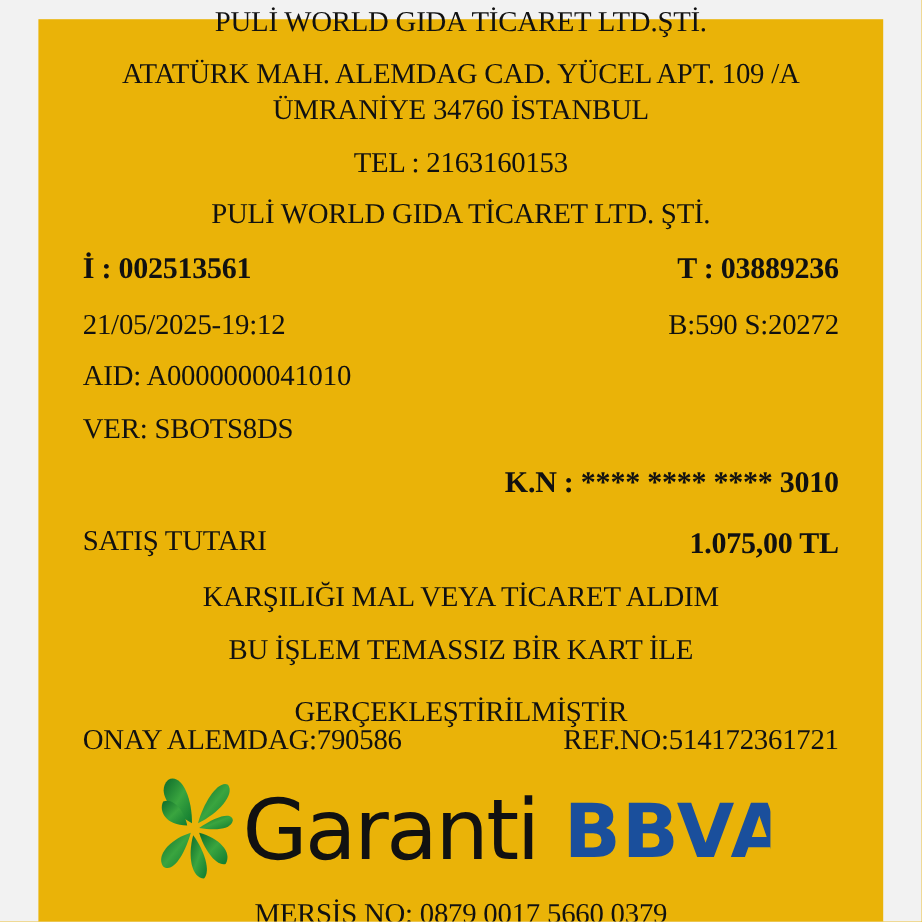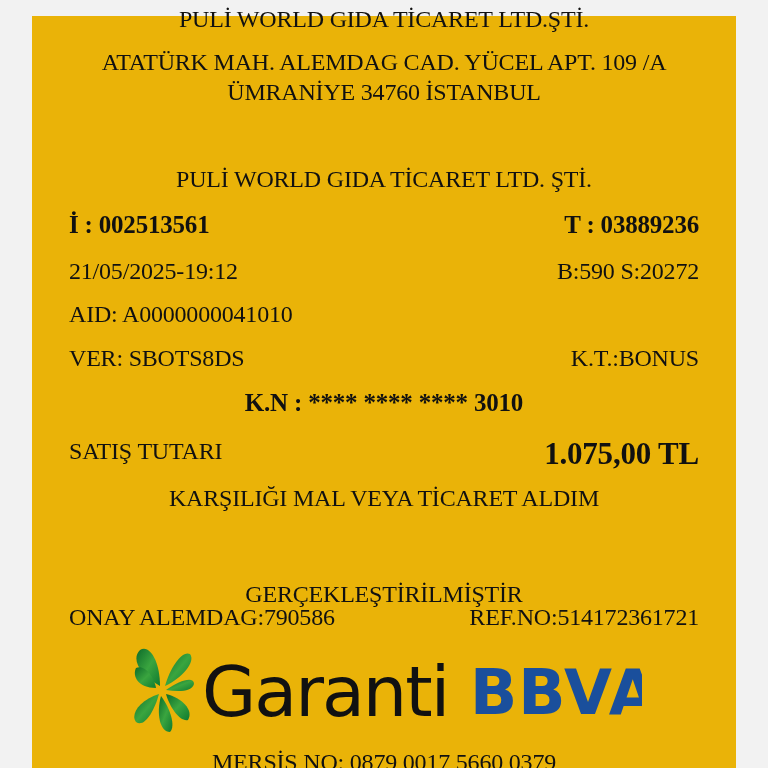--- a/index.html
+++ b/index.html
@@ -13,44 +13,45 @@
     .logo { position:absolute; left:100px; top:628px; width:510px; height:92px; }
     .logo svg { display:block; }
   </style>
 </head>
 <body>
 
 <div class="receipt">
   <div class="line center" style="top:-12px;">PULİ WORLD GIDA TİCARET LTD.ŞTİ.</div>
   <div class="line center" style="top:31px;">ATATÜRK MAH. ALEMDAG CAD. YÜCEL APT. 109 /A</div>
   <div class="line center" style="top:61px;">ÜMRANİYE 34760 İSTANBUL</div>
+  <div class="line center" style="top:105px;">TEL : 2163160153</div>
   <div class="line center" style="top:148px;">PULİ WORLD GIDA TİCARET LTD. ŞTİ.</div>
 
   <div class="line row bold" style="top:194px;font-size:25px;">
     <span>İ : 002513561</span>
     <span>T : 03889236</span>
   </div>
   <div class="line row" style="top:240px;">
     <span>21/05/2025-19:12</span>
     <span>B:590 S:20272</span>
   </div>
   <div class="line" style="top:283px;">AID: A0000000041010</div>
   <div class="line row" style="top:327px;">
     <span>VER: SBOTS8DS</span>
-    <span>K.T.:BONUS</span>
   </div>
 
-  <div class="line center bold" style="top:372px;font-size:25px;">K.N : **** **** **** 3010</div>
+  <div class="line center bold" style="top:372px;font-size:25px;text-align:right;">K.N : **** **** **** 3010</div>
 
   <div class="line row" style="top:420px;">
     <span>SATIŞ TUTARI</span>
-    <span class="bold" style="font-size:31px;margin-top:3px;">1.075,00 TL</span>
+    <span class="bold" style="font-size:25px;margin-top:3px;">1.075,00 TL</span>
   </div>
 
   <div class="line center" style="top:467px;">KARŞILIĞI MAL VEYA TİCARET ALDIM</div>
+  <div class="line center" style="top:511px;">BU İŞLEM TEMASSIZ BİR KART İLE</div>
   <div class="line center" style="top:542px;margin-top:21px;">GERÇEKLEŞTİRİLMİŞTİR</div>
 
   <div class="line row" style="top:586px;">
     <span>ONAY ALEMDAG:790586</span>
     <span>REF.NO:514172361721</span>
   </div>
 
   <div class="logo">
     <svg width="510" height="92" viewBox="0 0 510 92">
       <defs>

